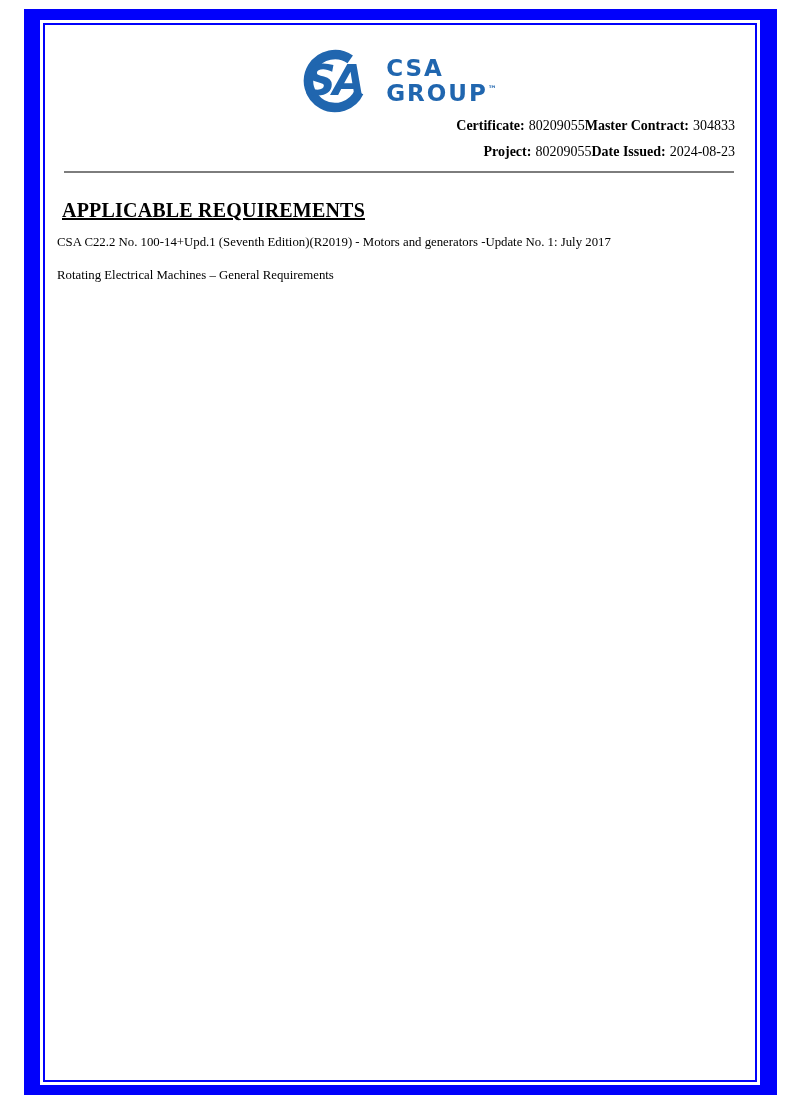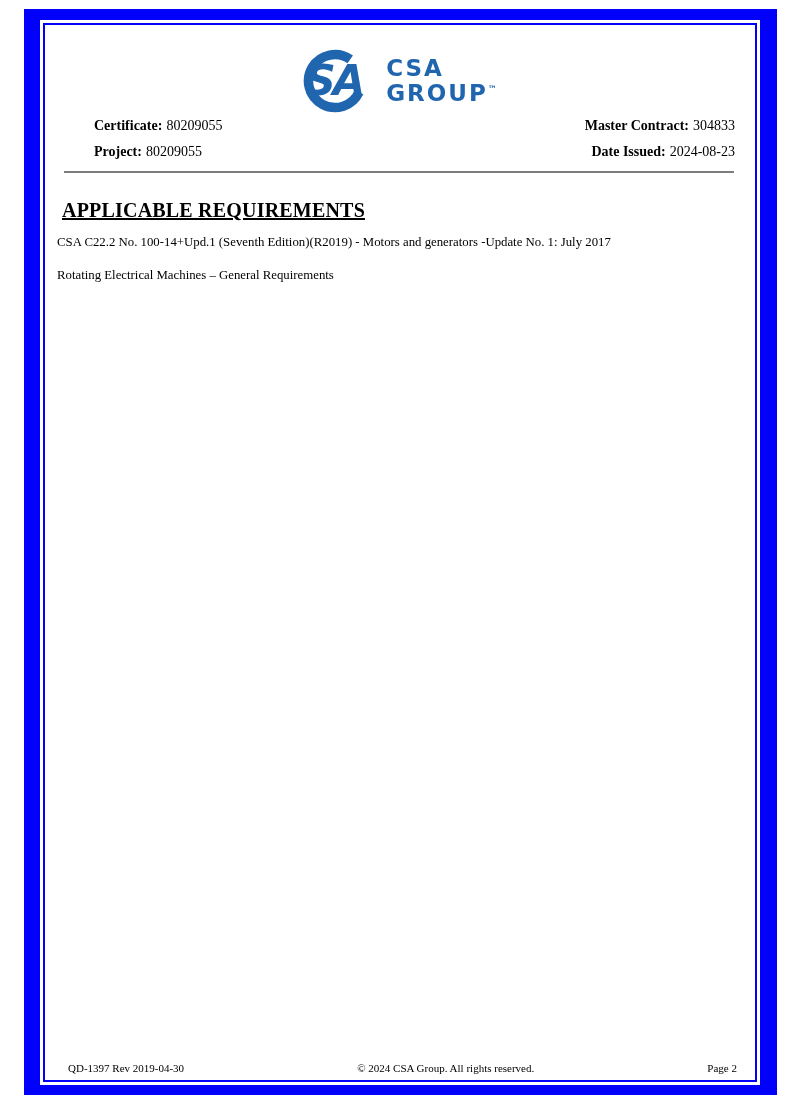--- a/index.html
+++ b/index.html
@@ -41,21 +41,21 @@
     font-family: "DejaVu Sans", sans-serif;
     font-weight: bold;
   }
   .logo-line {
     font-size: 23px; letter-spacing: 2px; line-height: 21px; white-space: nowrap;
   }
   .tm { font-size: 9px; vertical-align: 9px; letter-spacing: 0; }
 
   
   .meta { position: absolute; top: 117px; left: 62px; right: 65px; font-size: 14px; }
-  .meta-row { display: flex; justify-content: space-between; line-height: 17px; margin-bottom: 9px; margin-left: 32px; }
+  .meta-row { display: flex; justify-content: flex-end; line-height: 17px; margin-bottom: 9px; margin-left: 32px; }
   .lbl { font-weight: bold; }
   .val { margin-left: 4px; }
 
   .rule {
     position: absolute; top: 171px; left: 64px; right: 66px;
     height: 0; border-top: 2px solid #7d7d7d;
   }
 
   .heading {
     position: absolute; top: 199px; left: 62px;
@@ -110,19 +110,14 @@
   <div class="rule"></div>
 
   <div class="heading">APPLICABLE REQUIREMENTS</div>
 
   <div class="para para-1">CSA C22.2 No. 100-14+Upd.1 (Seventh Edition)(R2019) - Motors and generators -Update No. 1: July 2017</div>
 
   <div class="para para-2">
     <div>Rotating Electrical Machines – General Requirements</div>
   </div>
 
-  <div class="footer">
-    <span>QD-1397 Rev 2019-04-30</span>
-    <span>© 2024 CSA Group. All rights reserved.</span>
-    <span>Page 2</span>
-  </div>
 
 </div>
 
 </body></html>

